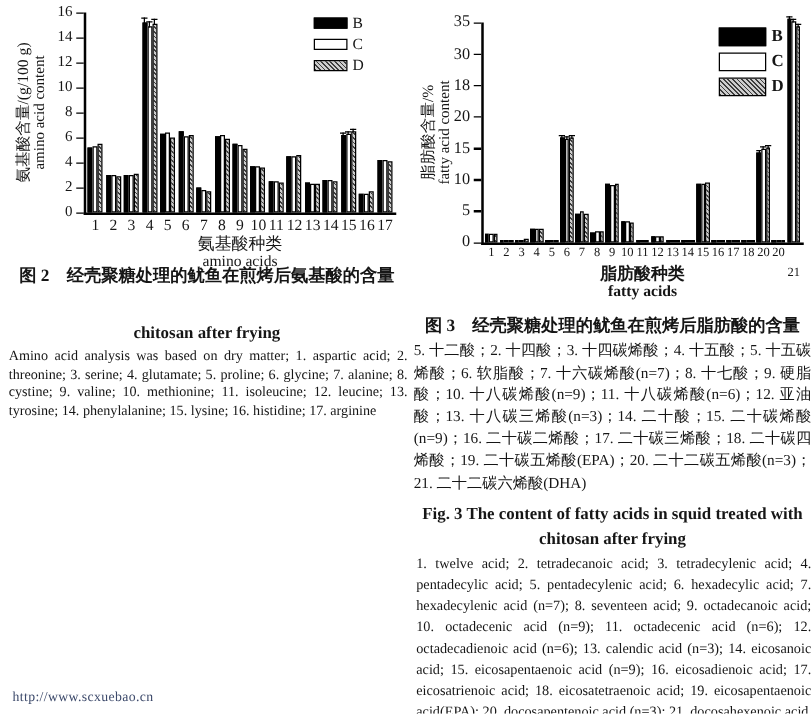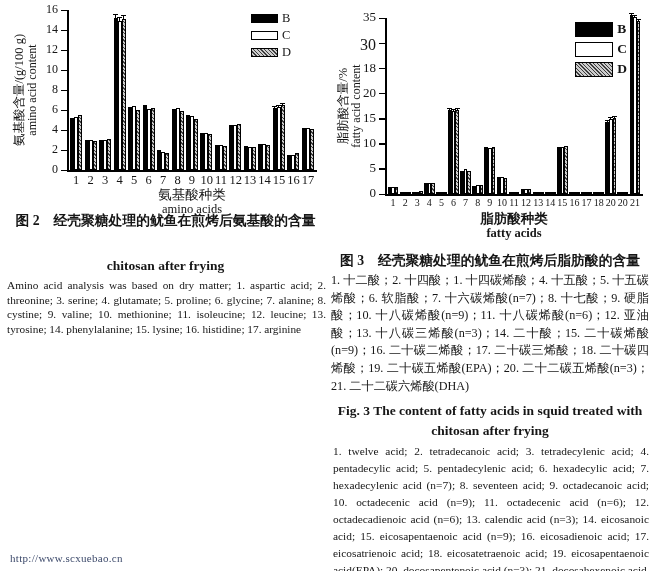--- a/index.html
+++ b/index.html
@@ -400,21 +400,21 @@
         <div class="ytick" style="left: 0px; width: 45px; top: 159.317px; font-size: 13px;">5</div>
         <div class="ytickmark" style="left: 48px; top: 166.357px; width: 6px;"></div>
         <div class="ytick" style="left: 0px; width: 45px; top: 134.174px; font-size: 13px;">10</div>
         <div class="ytickmark" style="left: 48px; top: 141.214px; width: 6px;"></div>
         <div class="ytick" style="left: 0px; width: 45px; top: 109.031px; font-size: 13px;">15</div>
         <div class="ytickmark" style="left: 48px; top: 116.071px; width: 6px;"></div>
         <div class="ytick" style="left: 0px; width: 45px; top: 83.8886px; font-size: 13px;">20</div>
         <div class="ytickmark" style="left: 48px; top: 90.9286px; width: 6px;"></div>
         <div class="ytick" style="left: 0px; width: 45px; top: 58.7457px; font-size: 13px;">18</div>
         <div class="ytickmark" style="left: 48px; top: 65.7857px; width: 6px;"></div>
-        <div class="ytick" style="left: 0px; width: 45px; top: 33.6029px; font-size: 16px;">30</div>
+        <div class="ytick" style="left: 0px; width: 45px; top: 33.6029px; font-size: 13px;">30</div>
         <div class="ytickmark" style="left: 48px; top: 40.6429px; width: 6px;"></div>
         <div class="ytick" style="left: 0px; width: 45px; top: 8.46px; font-size: 13px;">35</div>
         <div class="ytickmark" style="left: 48px; top: 15.5px; width: 6px;"></div>
         <div class="xticks" style="left: 56px; top: 195px; width: 254px; font-size: 10px;">
           <div class="xtick" style="width: 10.8px;">1</div>
           <div class="xtick" style="width: 10.8px;">2</div>
           <div class="xtick" style="width: 10.8px;">3</div>
           <div class="xtick" style="width: 10.8px;">4</div>
           <div class="xtick" style="width: 10.8px;">5</div>
           <div class="xtick" style="width: 10.8px;">6</div>
@@ -425,23 +425,23 @@
           <div class="xtick" style="width: 10.8px;">11</div>
           <div class="xtick" style="width: 10.8px;">12</div>
           <div class="xtick" style="width: 10.8px;">13</div>
           <div class="xtick" style="width: 10.8px;">14</div>
           <div class="xtick" style="width: 10.8px;">15</div>
           <div class="xtick" style="width: 10.8px;">16</div>
           <div class="xtick" style="width: 10.8px;">17</div>
           <div class="xtick" style="width: 10.8px;">18</div>
           <div class="xtick" style="width: 10.8px;">20</div>
           <div class="xtick" style="width: 10.8px;">20</div>
-          <div class="xtick" style="width: 10.8px;">21</div>
+          <div class="xtick" style="width: 10.8px; margin-top: 16px;">21</div>
         </div>
       </div>
 
     <h3 class="cap-cn">图 3　经壳聚糖处理的鱿鱼在煎烤后脂肪酸的含量</h3>
-    <p class="notes-cn">1. 十二酸；2. 十四酸；1. 十四碳烯酸；4. 十五酸；5. 十五碳烯酸；6. 软脂酸；7. 十六碳烯酸(n=7)；8. 十七酸；9. 硬脂酸；10. 十八碳烯酸(n=9)；11. 十八碳烯酸(n=6)；12. 亚油酸；13. 十八碳三烯酸(n=3)；14. 二十酸；15. 二十碳烯酸(n=9)；16. 二十碳二烯酸；17. 二十碳三烯酸；18. 二十碳四烯酸；19. 二十碳五烯酸(EPA)；20. 二十二碳五烯酸(n=3)；21. 二十二碳六烯酸(DHA)</p>
+    <p class="notes-cn">5. 十二酸；2. 十四酸；3. 十四碳烯酸；4. 十五酸；5. 十五碳烯酸；6. 软脂酸；7. 十六碳烯酸(n=7)；8. 十七酸；9. 硬脂酸；10. 十八碳烯酸(n=9)；11. 十八碳烯酸(n=6)；12. 亚油酸；13. 十八碳三烯酸(n=3)；14. 二十酸；15. 二十碳烯酸(n=9)；16. 二十碳二烯酸；17. 二十碳三烯酸；18. 二十碳四烯酸；19. 二十碳五烯酸(EPA)；20. 二十二碳五烯酸(n=3)；21. 二十二碳六烯酸(DHA)</p>
     <h4 class="cap-en"><span>Fig. 3  The content of fatty acids in squid treated with</span><br><span>chitosan after frying</span></h4>
     <p class="notes-en">1. twelve acid; 2. tetradecanoic acid; 3. tetradecylenic acid; 4. pentadecylic acid; 5. pentadecylenic acid; 6. hexadecylic acid; 7. hexadecylenic acid (n=7); 8. seventeen acid; 9. octadecanoic acid; 10. octadecenic acid (n=9); 11. octadecenic acid (n=6); 12. octadecadienoic acid (n=6); 13. calendic acid (n=3); 14. eicosanoic acid; 15. eicosapentaenoic acid (n=9); 16. eicosadienoic acid; 17. eicosatrienoic acid; 18. eicosatetraenoic acid; 19. eicosapentaenoic acid(EPA); 20. docosapentenoic acid (n=3); 21. docosahexenoic acid</p>
   </div>
 
 </div>
 
 </body></html>

